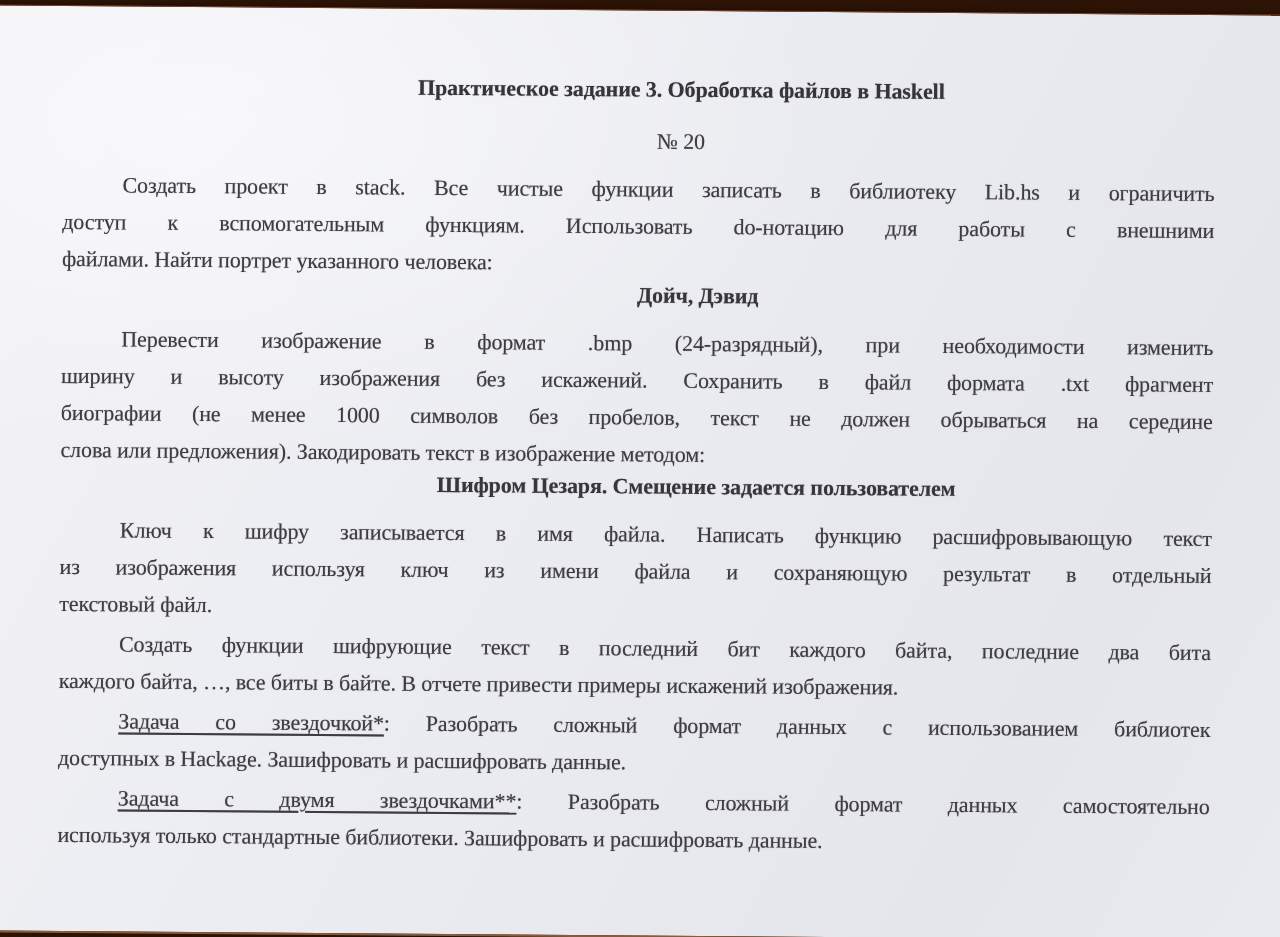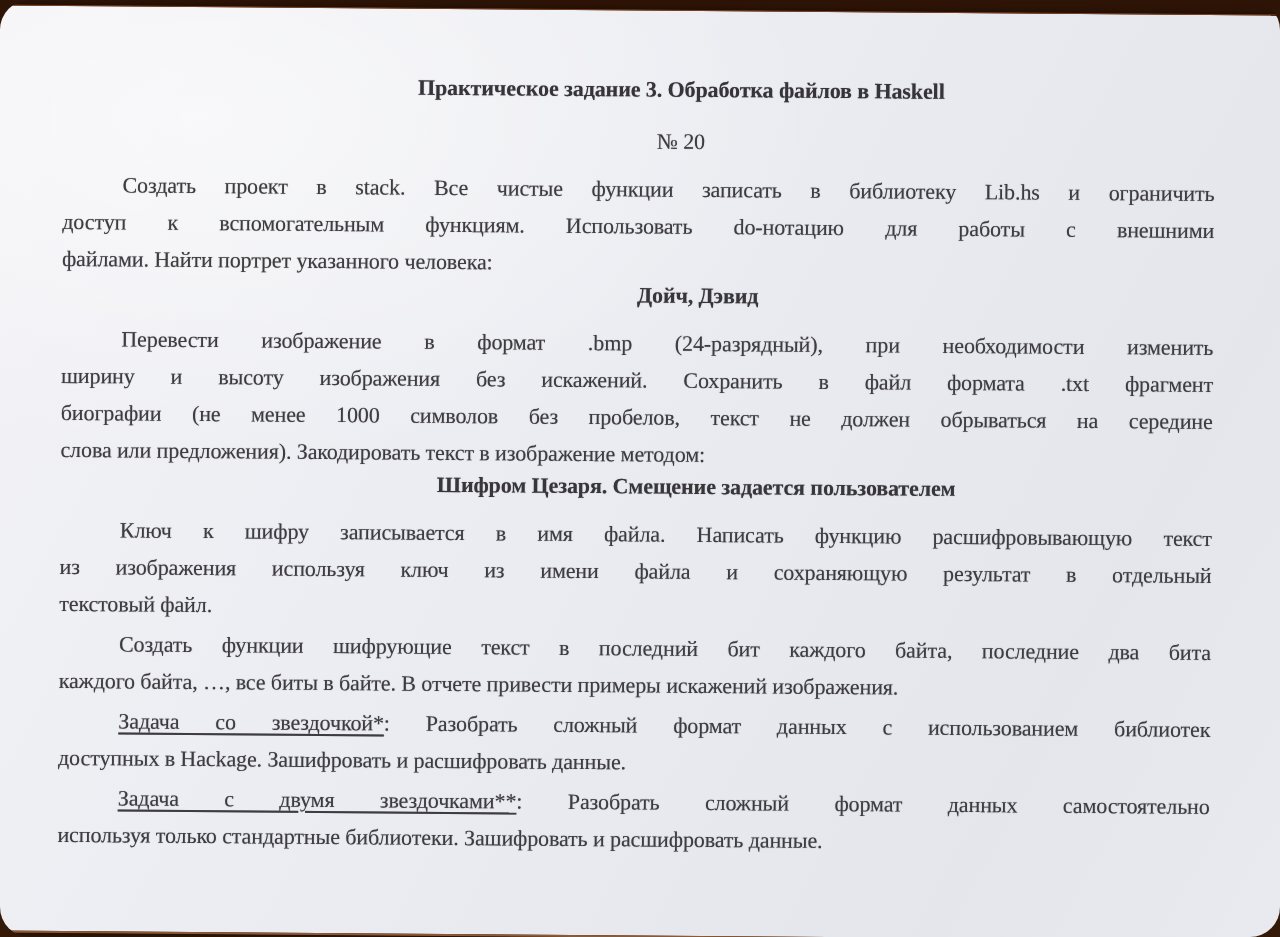--- a/index.html
+++ b/index.html
@@ -9,21 +9,20 @@
   }
   body {
     
     background: linear-gradient(180deg, #2e1406 0%, #5a2c14 40%, #6b3a1e 55%, #331807 100%);
     font-family: "Liberation Serif", "DejaVu Serif", serif;
   }
   .photo {
     position: relative;
     width: 1280px; height: 937px;
     overflow: hidden;
-    border-radius: 30px;
   }
   .paper {
     position: absolute;
     left: -60px; top: 4px;
     width: 1420px; height: 925px;
     transform: rotate(0.45deg);
     transform-origin: 0 0;
     background:
       radial-gradient(ellipse 900px 500px at 18% 12%, rgba(255,255,255,0.55), rgba(255,255,255,0) 70%),
       linear-gradient(118deg, #f3f3f7 0%, #ebecf1 45%, #e4e6ec 78%, #e9ebf0 100%);

